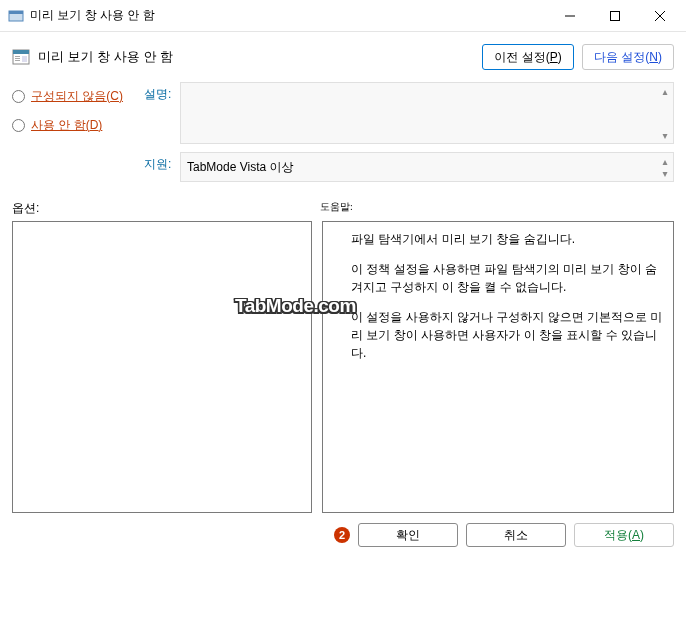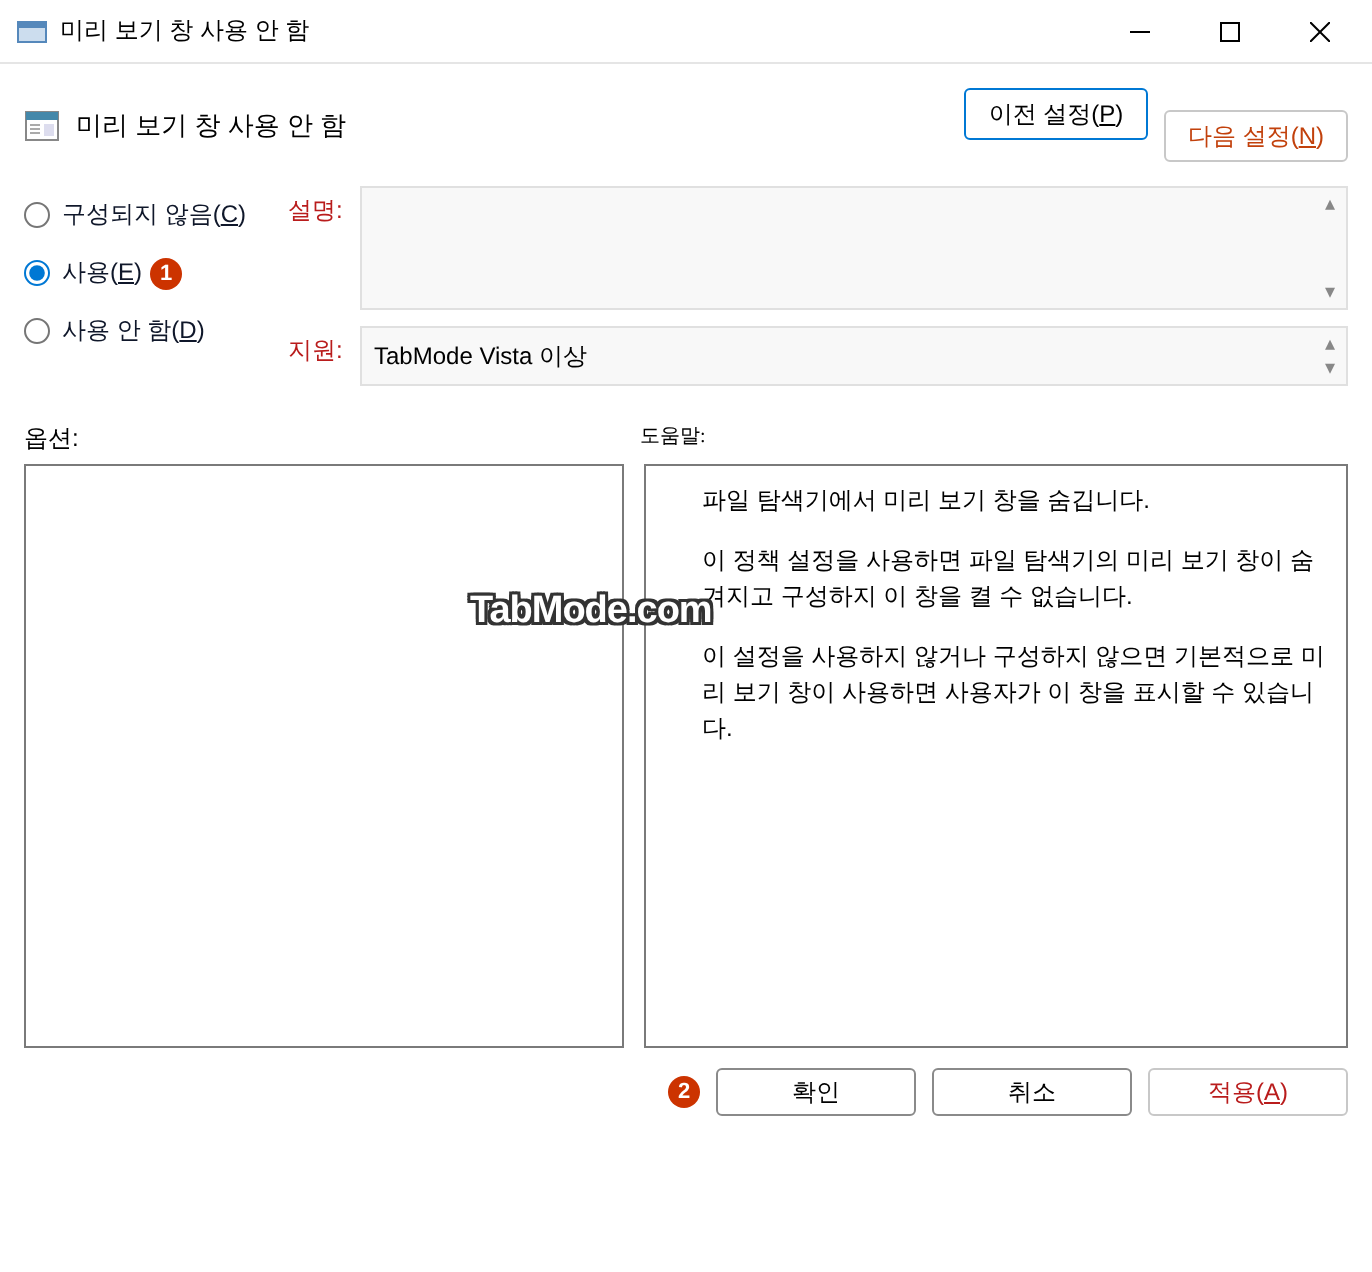--- a/index.html
+++ b/index.html
@@ -79,24 +79,23 @@
       border-radius: 3px;
       background: #fff;
       font-size: 12px;
       cursor: pointer;
     }
     .nav-btn.primary {
       border: 1px solid #0078d4;
       color: #000;
     }
     .nav-btn:disabled {
-      color: #c2410c;
+      color: #1d4ed8;
       border-color: #c8c8c8;
       cursor: default;
-      margin-top: 11px;
     }
     .main-area {
       display: flex;
       gap: 12px;
     }
     .radio-column {
       width: 120px;
       padding-top: 6px;
     }
     .radio-item {
@@ -104,21 +103,22 @@
       align-items: center;
       margin-bottom: 12px;
       font-size: 12px;
       position: relative;
     }
     .radio-item input[type="radio"] {
       margin-right: 6px;
       accent-color: #0078d4;
     }
     .radio-label {
-      color: #0f172a;
+      color: #c2410c;
+      text-decoration: underline;
     }
     .radio-label .underline {
       text-decoration: underline;
     }
     .badge {
       display: inline-flex;
       align-items: center;
       justify-content: center;
       width: 16px;
       height: 16px;
@@ -132,21 +132,21 @@
     .desc-column {
       flex: 1;
     }
     .desc-row {
       display: flex;
       margin-bottom: 8px;
     }
     .desc-label {
       width: 36px;
       font-size: 12px;
-      color: #b91c1c;
+      color: #0369a1;
       padding-top: 4px;
     }
     .desc-field {
       flex: 1;
       border: 1px solid #e0e0e0;
       background: #f8f8f8;
       min-height: 62px;
       padding: 4px 6px;
       position: relative;
       font-size: 12px;
@@ -215,21 +215,21 @@
     .bottom-btn {
       width: 100px;
       height: 24px;
       border: 1px solid #8a8a8a;
       border-radius: 3px;
       background: #fff;
       font-size: 12px;
       cursor: pointer;
     }
     .bottom-btn:disabled {
-      color: #b91c1c;
+      color: #15803d;
       border-color: #c8c8c8;
       cursor: default;
     }
     .watermark {
       position: absolute;
       top: 295px;
       left: 235px;
       font-family: Arial, sans-serif;
       font-size: 19px;
       font-weight: 900;
@@ -298,25 +298,20 @@
     </div>
   </div>
 
   <div class="main-area">
     <div class="radio-column">
       <label class="radio-item">
         <input type="radio" name="policy" style="">
         <span class="radio-label"><span>구성되지 않음</span>(<span class="underline">C</span>)</span>
       </label>
       <label class="radio-item">
-        <input type="radio" name="policy" checked="" style="">
-        <span class="radio-label"><span>사용</span>(<span class="underline">E</span>)</span>
-        <span class="badge">1</span>
-      </label>
-      <label class="radio-item">
         <input type="radio" name="policy" style="">
         <span class="radio-label"><span>사용 안 함</span>(<span class="underline">D</span>)</span>
       </label>
     </div>
 
     <div class="desc-column">
       <div class="desc-row">
         <div class="desc-label">설명:</div>
         <div class="desc-field">
           <span></span>

